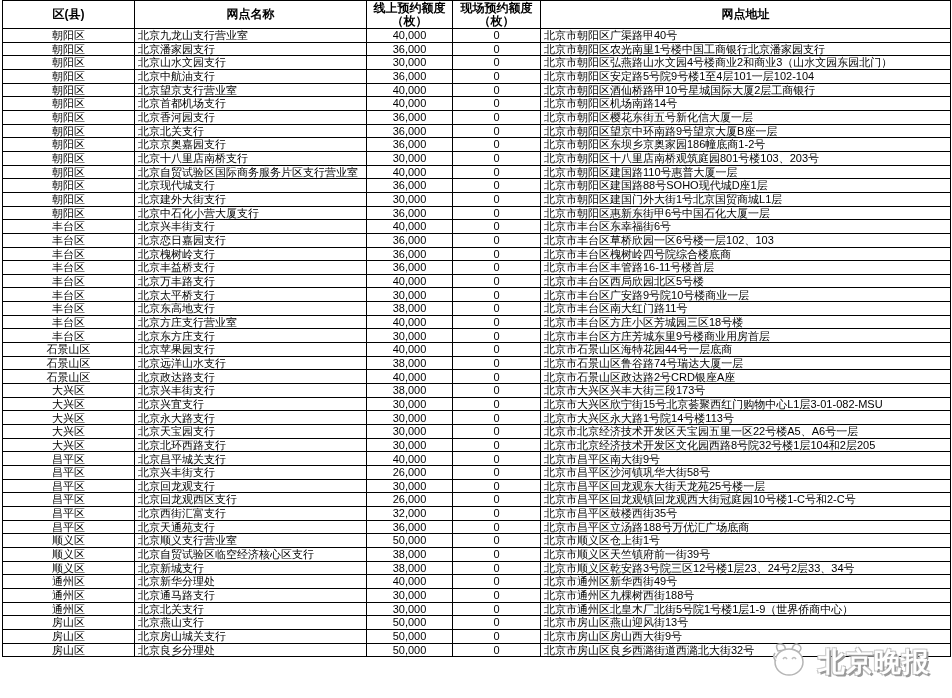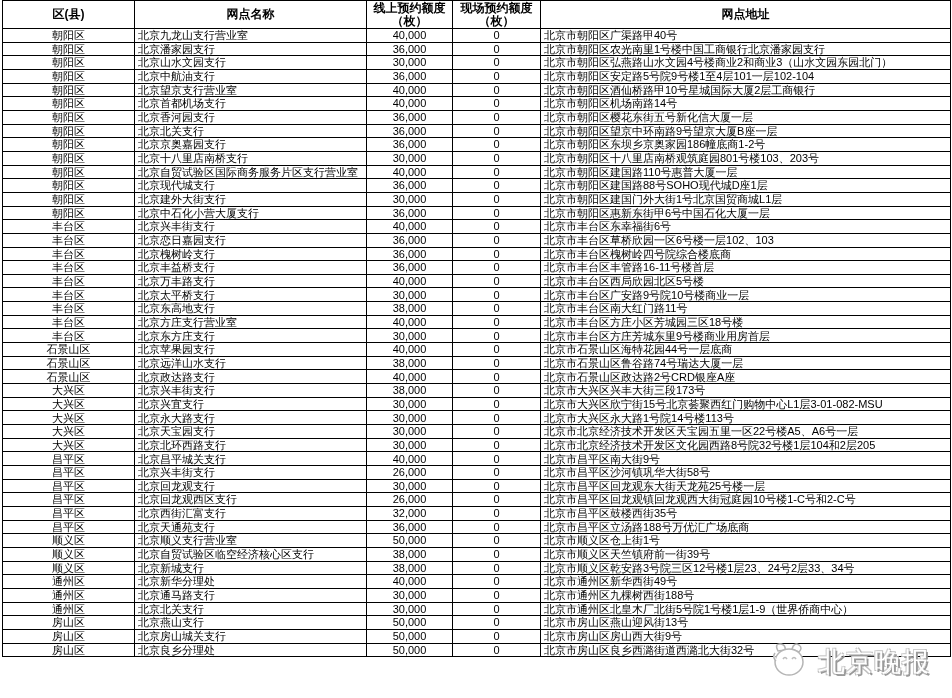--- a/index.html
+++ b/index.html
@@ -42,21 +42,21 @@
   .hdr-line { display: block; }
   .watermark {
     position: absolute;
     left: 772px; top: 640px;
     width: 180px; height: 44px;
     display: flex; align-items: center;
     pointer-events: none;
   }
   .watermark .wm-text {
     font-size: 27px;
-    font-weight: normal;
+    font-weight: bold;
     color: #ffffff;
     text-shadow: 2px 2px 0 #9a9a9a, -1px -1px 0 #cfcfcf, 1px -1px 0 #c0c0c0, -1px 1px 0 #c0c0c0;
     letter-spacing: 1px;
     white-space: nowrap;
   }
   .watermark .wm-icon { margin-right: 4px; flex: 0 0 auto; }
 </style>
 </head>
 <body>
 

